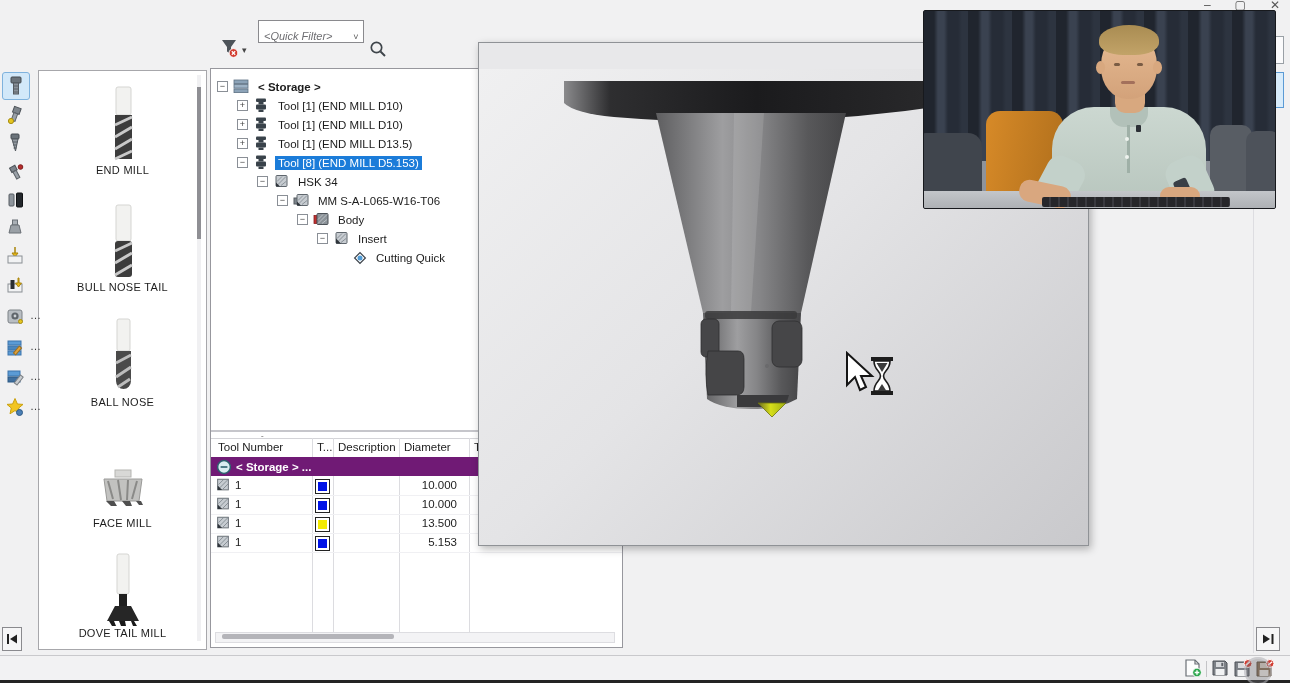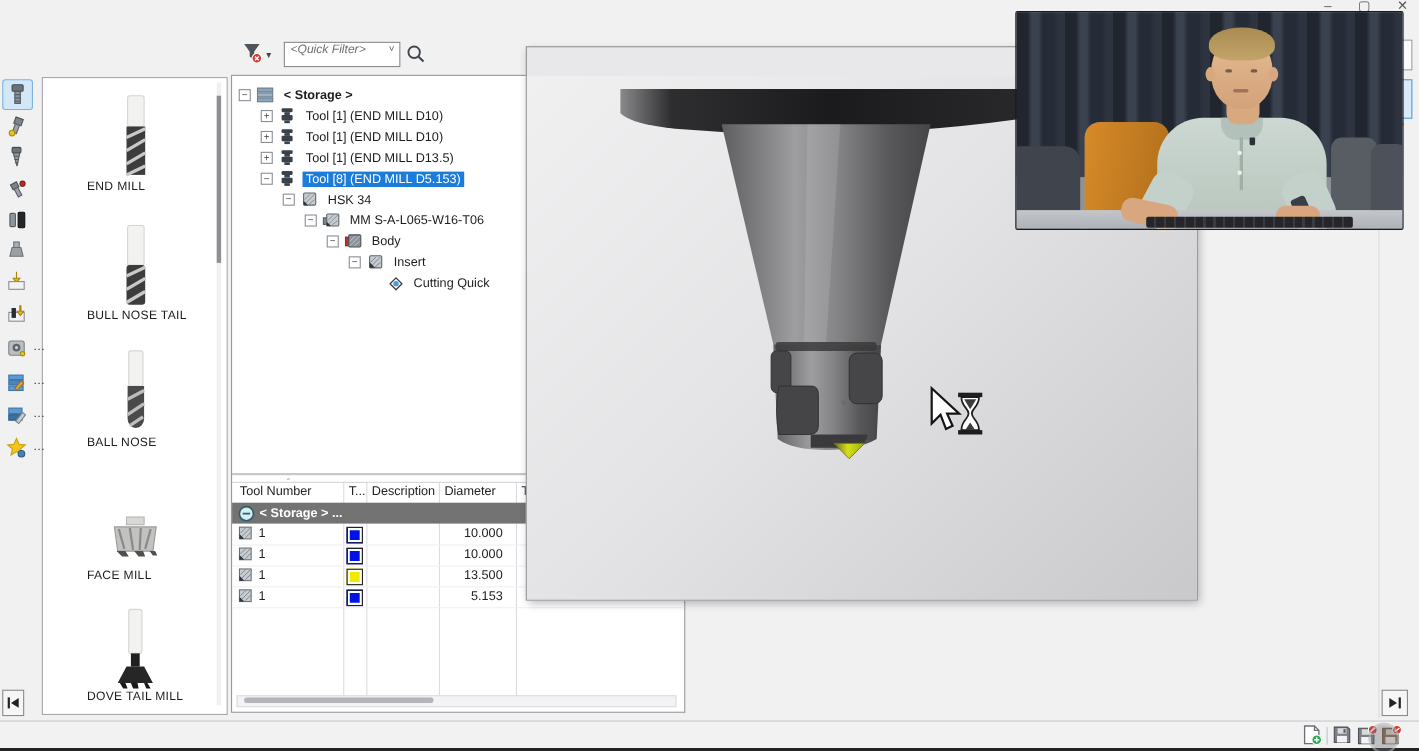--- a/index.html
+++ b/index.html
@@ -11,52 +11,52 @@
             font-size:10.5px;color:#4a4a4a;z-index:6;}
   .appicon{width:11px;height:11px;margin:0 5px 0 6px;background:#3f4a52;border-radius:2px;position:relative;}
   .appicon:after{content:"";position:absolute;left:2px;top:5px;width:7px;height:2px;background:#9fb3bf;transform:rotate(-35deg);}
   .wincontrols{position:absolute;right:10px;top:-2px;display:flex;gap:24px;font-size:12px;color:#555;z-index:7;}
   .wincontrols span{cursor:default;}
   .menubar{left:0;top:16px;width:100%;height:17px;background:#f4f4f6;border-bottom:1px solid #e2e2e6;
            display:flex;align-items:center;font-size:12px;color:#1f1f1f;z-index:6;}
   .menubar span{padding:0 9px;}
   
   .caret{font-size:9px;color:#444;}
-  .qfilter{left:258px;top:38px;width:104px;height:21px;background:#fff;border:1px solid #8a8a8e;
-           display:flex;align-items:flex-start;z-index:6;}
+  .qfilter{left:258px;top:20px;width:104px;height:21px;background:#fff;border:1px solid #8a8a8e;
+           display:flex;align-items:flex-end;z-index:6;}
   .qfilter .ph{flex:1;font-size:11px;font-style:italic;color:#6e6e72;padding-left:5px;white-space:nowrap;overflow:hidden;}
   .qfilter .dd{width:14px;text-align:center;font-size:9px;color:#555;}
   
   .sidebtn{left:2px;width:26px;height:26px;border-radius:3px;display:flex;align-items:center;justify-content:center;z-index:5;}
   .sidebtn.sel{background:#d2e8f9;border:1px solid #7fb2dd;}
   .dots{font-size:11px;color:#333;letter-spacing:1px;z-index:5;}
   
   .gallery{left:38px;top:70px;width:167px;height:578px;background:#fff;border:1px solid #a7a7ab;z-index:4;}
   .gal-item{position:absolute;left:0;width:100%;text-align:center;}
-  .gal-label{position:absolute;width:100%;text-align:left;font-size:11px;color:#1d1d1d;letter-spacing:.3px;padding-left:40px;}
+  .gal-label{position:absolute;width:100%;text-align:center;font-size:11px;color:#1d1d1d;letter-spacing:.3px;}
   .gal-scroll{position:absolute;right:5px;top:4px;width:4px;height:566px;background:#f0f0f2;}
   .gal-thumb{position:absolute;right:5px;top:16px;width:4px;height:152px;background:#8f8f94;}
   
   .explorer{left:210px;top:68px;width:411px;height:578px;background:#fff;border:1px solid #97979d;z-index:5;}
   .tree{position:absolute;left:0;top:0;width:100%;height:361px;border-bottom:2px solid #c6c6cb;overflow:hidden;}
   .trow{position:absolute;height:19px;display:flex;align-items:center;font-size:11.5px;color:#1c1c1c;white-space:nowrap;}
   .exp{width:9px;height:9px;border:1px solid #8a8f96;background:#fff;font-size:9px;line-height:8px;text-align:center;
        color:#444;margin-right:4px;flex:none;}
   .exp.none{visibility:hidden;}
   .ticon{margin-right:5px;flex:none;display:flex;}
   .tlabel{padding:1px 3px;}
   .trow.sel .tlabel{background:#1b7cd9;color:#fff;}
   .trow.root .tlabel{font-weight:bold;}
   .grid{position:absolute;left:0;top:363px;width:100%;bottom:0;}
   .ghead{position:absolute;left:0;top:6px;width:100%;height:19px;border-top:1px solid #d4d4d8;border-bottom:1px solid #cfcfd3;
          font-size:11.5px;color:#222;}
   .ghead .hc{position:absolute;top:2px;white-space:nowrap;}
   .colsep{position:absolute;top:6px;width:1px;background:#dcdce0;height:196px;}
   .grow{position:absolute;left:0;width:100%;height:19px;font-size:11.5px;border-bottom:1px solid #f0f0f3;}
-  .grouprow{position:absolute;left:0;width:100%;height:19px;background:#737373;color:#fff;font-weight:bold;
+  .grouprow{position:absolute;left:0;width:100%;height:19px;background:#701a75;color:#fff;font-weight:bold;
             font-size:11.5px;display:flex;align-items:center;}
   .chip{position:absolute;left:104px;top:3px;width:13px;height:13px;border:1px solid #222;box-shadow:inset 0 0 0 2px #fff;}
   .dia{position:absolute;left:188px;top:3px;width:58px;text-align:right;}
   .tnum{position:absolute;left:24px;top:3px;}
   .rowicon{position:absolute;left:4px;top:2px;}
   .hscroll{position:absolute;left:4px;bottom:4px;width:398px;height:9px;background:#f3f3f5;border:1px solid #dddde1;}
   .hthumb{position:absolute;left:6px;top:1px;width:172px;height:5px;background:#b4b4b9;border-radius:2px;}
   
   .tviewer{left:478px;top:42px;width:609px;height:502px;background:#e8e8ea;border:1px solid #8f9296;
            box-shadow:2px 3px 8px rgba(0,0,0,.28);z-index:30;}

